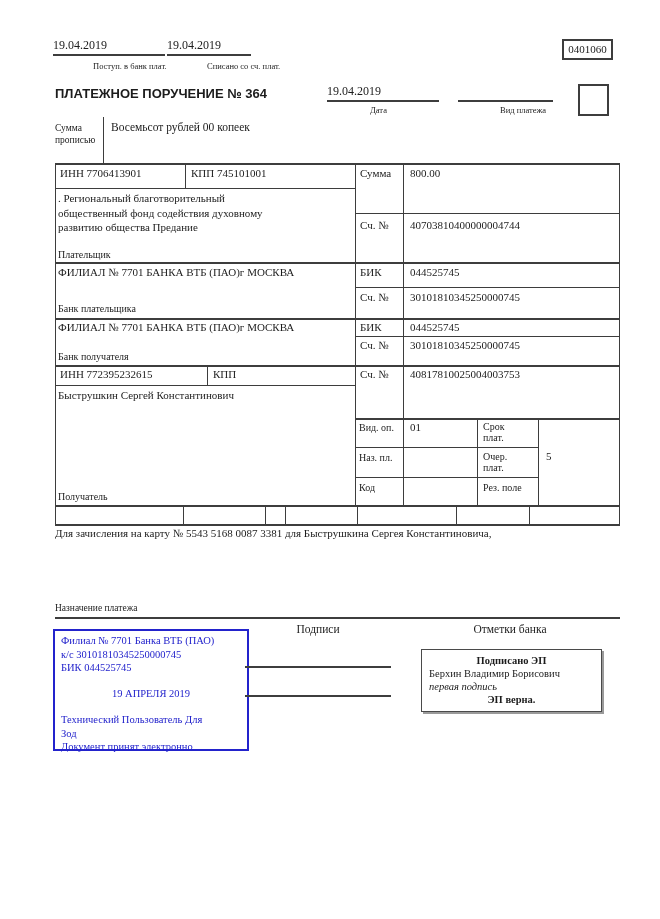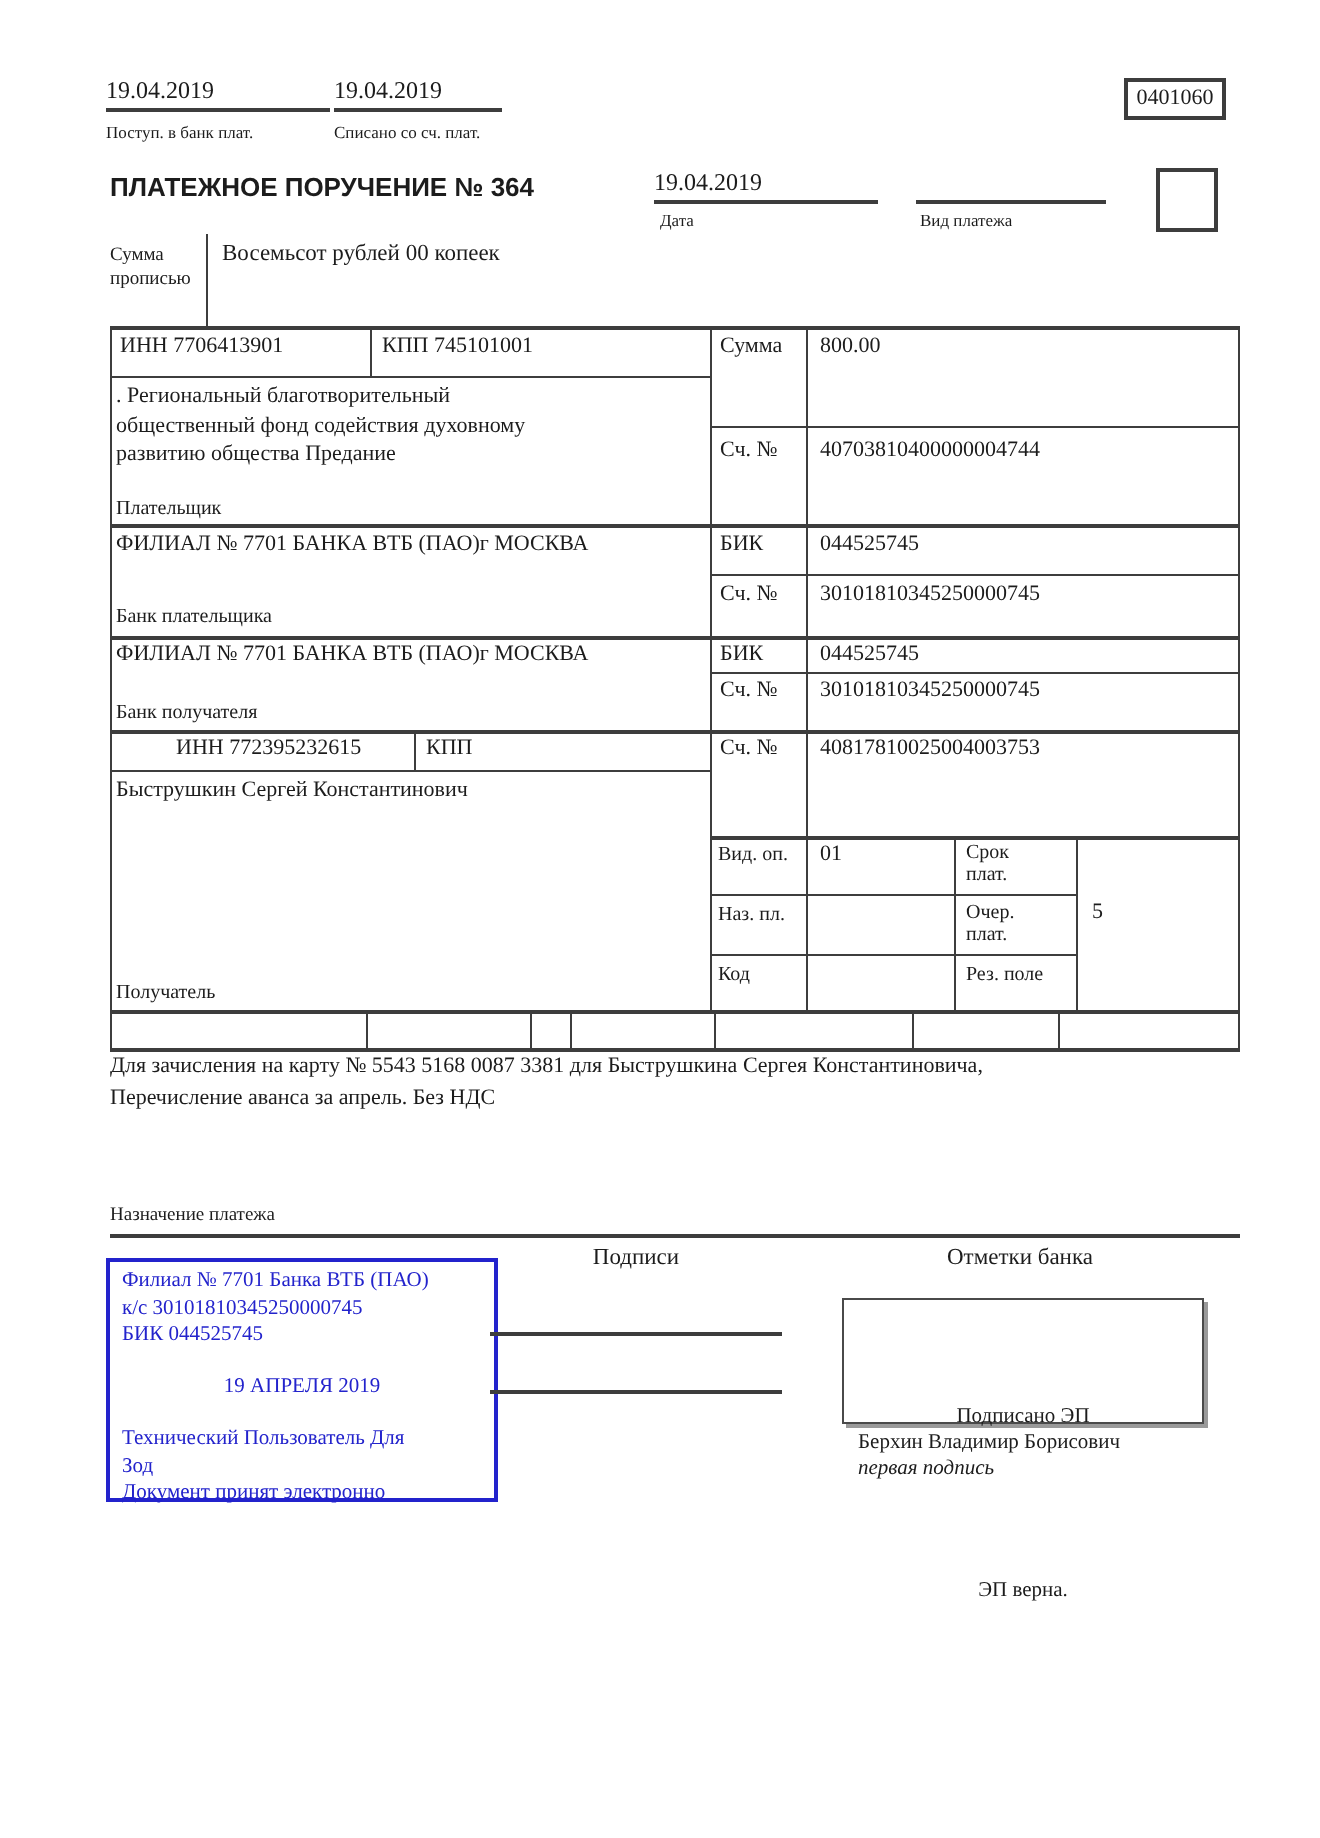--- a/index.html
+++ b/index.html
@@ -10,36 +10,36 @@
   }
   .abs { position:absolute; }
   
   .hl2 { position:absolute; height:2px; background:#3d3d3d; }
   .hl1 { position:absolute; height:1px; background:#3d3d3d; }
   .vl  { position:absolute; width:1px;  background:#3d3d3d; }
   
   .t12 { font-size:12px; line-height:14px; white-space:nowrap; }
   .t11 { font-size:11px; line-height:13px; }
   .nw  { white-space:nowrap; }
-  .lab { font-size:8.5px; line-height:10px; white-space:nowrap; color:#1c1c1c; }
+  .lab { font-size:8.5px; line-height:10px; white-space:nowrap; color:#1c1c1c;margin-left:40px; }
   .sec { font-size:10px; line-height:11px; white-space:nowrap; }
   .cellLab { font-size:10px; line-height:11px; }
   .title { font-size:13px; font-weight:bold; font-family:"Liberation Sans", sans-serif; white-space:nowrap; }
   .uline { border-bottom:2px solid #3d3d3d; }
   .codebox { border:2px solid #3d3d3d; text-align:center; font-size:11px; line-height:17px; }
   .emptybox { border:2px solid #3d3d3d; }
   .bluebox {
     border:2px solid #2323cc; color:#2323cc; font-size:10.5px; line-height:13.5px;
     padding:3px 6px; box-sizing:border-box;
   }
   .stampbox {
     border:1px solid #4a4a4a; box-shadow:2px 2px 0 #9a9a9a; background:#fff;
     font-size:10.5px; line-height:13px; padding:4px 7px; box-sizing:border-box;
   }
-  .b { font-weight:normal;margin-top:48px; }
+  .b { font-weight:bold; }
   .i { font-style:italic; }
   .ctr { text-align:center; }
 </style>
 </head>
 <body>
 
 <div class="page">
 
   <div class="abs t12 uline" style="left:53px; top:38px; width:112px; padding-bottom:2px;">19.04.2019</div>
   <div class="abs lab" style="left:53px; top:61px;">Поступ. в банк плат.</div>
@@ -110,38 +110,37 @@
   <div class="abs t11 nw" style="left:410px; top:291px;">30101810345250000745</div>
   <div class="abs sec" style="left:58px; top:303px;">Банк плательщика</div>
 
   <div class="abs t11 nw" style="left:58px;  top:321px;">ФИЛИАЛ № 7701 БАНКА ВТБ (ПАО)г МОСКВА</div>
   <div class="abs t11 nw" style="left:360px; top:321px;">БИК</div>
   <div class="abs t11 nw" style="left:410px; top:321px;">044525745</div>
   <div class="abs t11 nw" style="left:360px; top:339px;">Сч. №</div>
   <div class="abs t11 nw" style="left:410px; top:339px;">30101810345250000745</div>
   <div class="abs sec" style="left:58px; top:351px;">Банк получателя</div>
 
-  <div class="abs t11 nw" style="left:60px;  top:368px;margin-left:28px;">ИНН 772395232615</div>
+  <div class="abs t11 nw" style="left:60px;  top:368px;">ИНН 772395232615</div>
   <div class="abs t11 nw" style="left:213px; top:368px;">КПП</div>
   <div class="abs t11 nw" style="left:360px; top:368px;">Сч. №</div>
   <div class="abs t11 nw" style="left:410px; top:368px;">40817810025004003753</div>
   <div class="abs t11 nw" style="left:58px; top:389px;">Быструшкин Сергей Константинович</div>
   <div class="abs sec" style="left:58px; top:491px;text-align:center;">Получатель</div>
 
   <div class="abs cellLab nw" style="left:359px; top:422px;">Вид. оп.</div>
   <div class="abs t11 nw" style="left:410px; top:421px;">01</div>
   <div class="abs cellLab" style="left:483px; top:421px; width:34px;">Срок плат.</div>
   <div class="abs cellLab nw" style="left:359px; top:452px;">Наз. пл.</div>
   <div class="abs cellLab" style="left:483px; top:451px; width:34px;">Очер. плат.</div>
   <div class="abs t11 nw" style="left:546px; top:450px;">5</div>
   <div class="abs cellLab nw" style="left:359px; top:482px;">Код</div>
   <div class="abs cellLab nw" style="left:483px; top:482px;">Рез. поле</div>
 
   <div class="abs t11 nw" style="left:55px; top:527px;">Для зачисления на карту № 5543 5168 0087 3381 для Быструшкина Сергея Константиновича,</div>
-  <div class="abs t11 nw" style="left:55px; top:543px;">Перечисление аванса за апрель. Без НДС</div>
 
   <div class="abs" style="left:55px; top:603px; font-size:9.5px; line-height:11px; white-space:nowrap;">Назначение платежа</div>
   <div class="hl2" style="left:55px; top:617px; width:565px;"></div>
 
   <div class="abs bluebox" style="left:53px; top:629px; width:196px; height:122px;">
     <div>Филиал № 7701 Банка ВТБ (ПАО)</div>
     <div>к/с 30101810345250000745</div>
     <div>БИК 044525745</div>
     <div style="margin-top:12px;text-align:center;">19 АПРЕЛЯ 2019</div>
     <div style="margin-top:13px; width:142px;">Технический Пользователь Для Зод</div>

